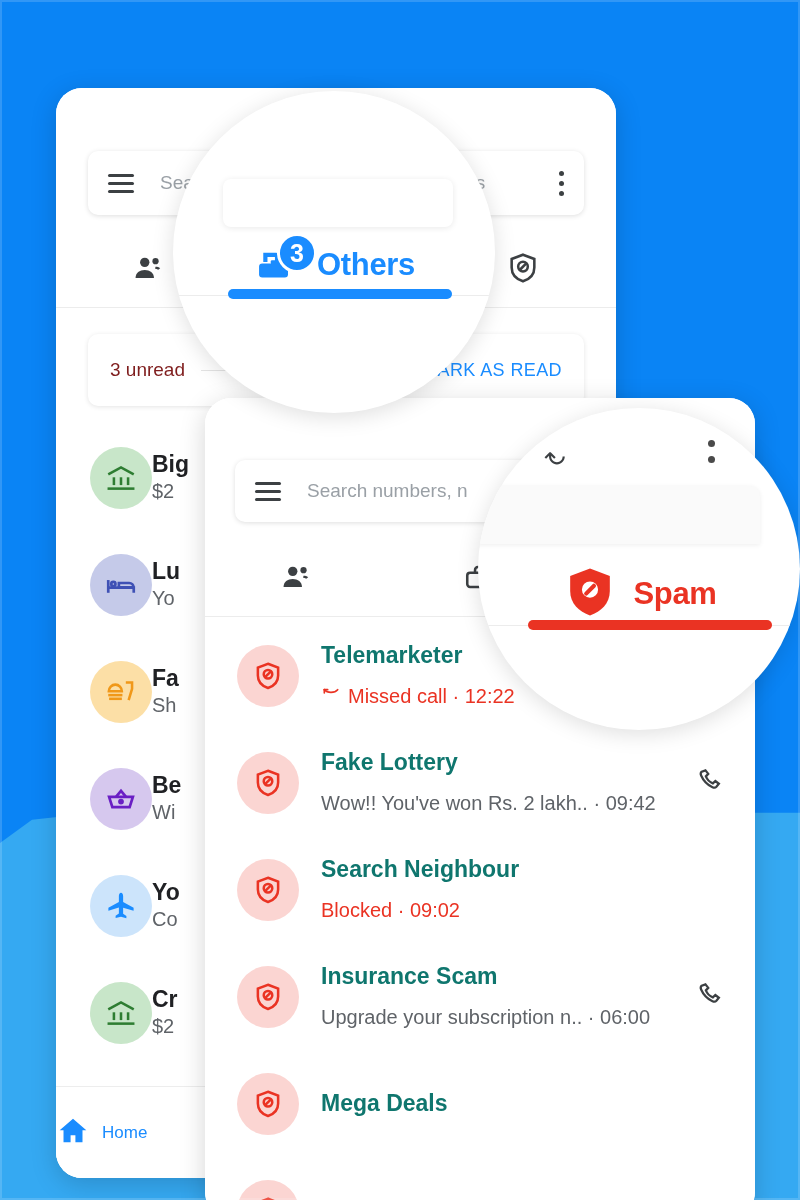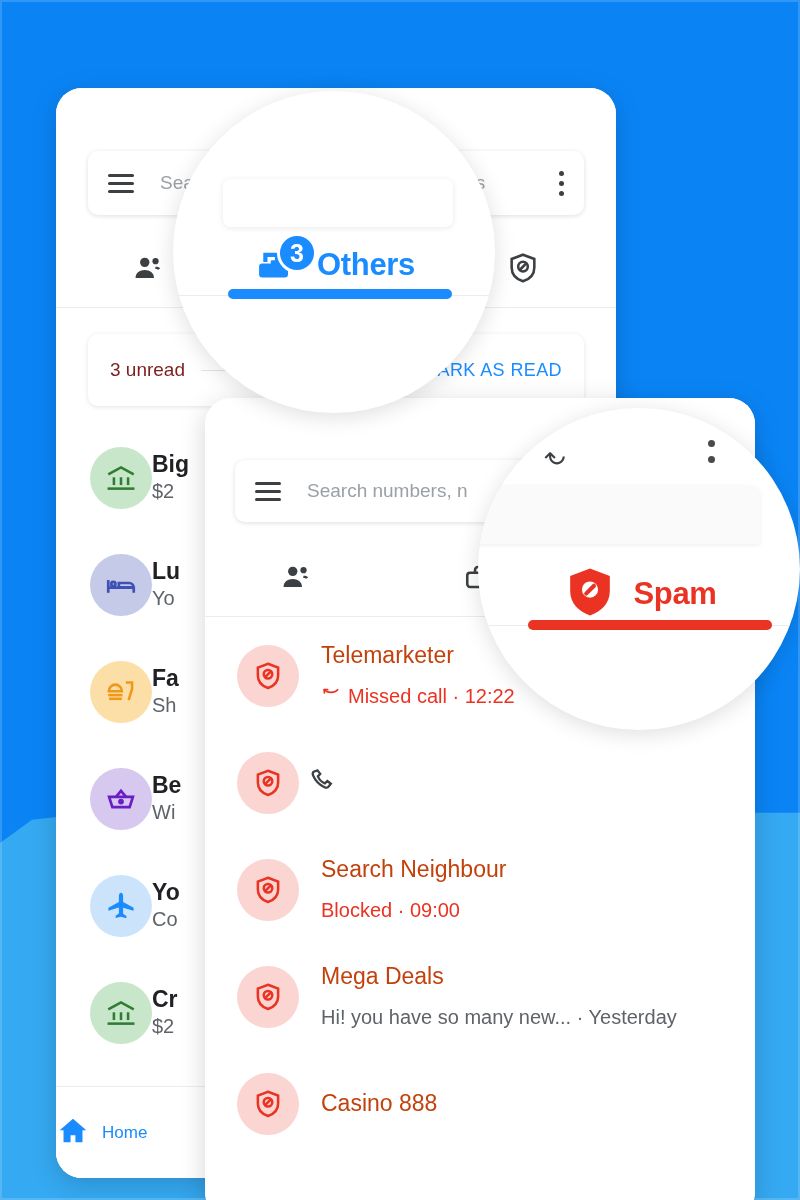--- a/index.html
+++ b/index.html
@@ -92,21 +92,21 @@
   #front-search { left:30px; top:62px; width:520px; height:62px; padding:0 20px; }
   #front-tabs { top:135px; }
   #front-list { position:absolute; left:0; right:0; top:224px; }
 
   .srow { height:107px; display:flex; align-items:center; padding:0 28px 0 32px; }
   .savatar {
     width:62px; height:62px; border-radius:50%; background:#fbd5d2;
     flex:0 0 auto; display:flex; align-items:center; justify-content:center;
   }
   .stext { margin-left:22px; flex:1 1 auto; min-width:0; }
-  .stitle { font-size:23px; font-weight:400; color:#c2410c; line-height:1.3; white-space:nowrap; }
+  .stitle { font-size:23px; font-weight:700; color:#0f766e; line-height:1.3; white-space:nowrap; }
   .ssub { font-size:20px; color:#5f6368; line-height:1.4; margin-top:11px; white-space:nowrap; display:flex; align-items:center; gap:7px; }
   .ssub.danger { color:#ea3323; }
   .callicon { flex:0 0 auto; margin-left:10px; }
 
   
   .lens {
     position:absolute; border-radius:50%; background:#fff;
     box-shadow:0 4px 22px rgba(0,0,0,0.13);
     overflow:hidden;
   }
@@ -403,53 +403,74 @@
       </div>
 
       <div class="srow">
         <span class="savatar">
           <svg width="32" height="32" viewBox="0 0 24 24" fill="none" stroke="#ea3323" stroke-width="1.9">
             <path d="M12 2.8 19.6 5.7v5.9c0 4.8-3.4 8-7.6 9.4-4.2-1.4-7.6-4.6-7.6-9.4V5.7z"></path>
             <circle cx="12" cy="10.7" r="3.2"></circle>
               <line x1="9.8" y1="12.9" x2="14.2" y2="8.5"></line>
           </svg>
         </span>
+        <span class="stext">
+          <span class="stitle">Fake Lottery</span>
+          <span class="ssub">Wow!! You've won Rs. 2 lakh.. · 09:42</span>
+        </span>
         <span class="callicon">
           <svg width="30" height="30" viewBox="0 0 24 24" fill="none" stroke="#3c4043" stroke-width="1.8" stroke-linecap="round">
             <path d="M6.8 3.5 9 6.3l-1.9 2c.9 2.3 3.3 4.7 5.6 5.6l2-1.9 2.8 2.2-2 2.4c-.8.9-2 .9-3.1.4C8.8 15.3 5 11.5 3.3 7.6c-.5-1.1-.4-2.3.5-3.1z"></path>
           </svg>
         </span>
       </div>
 
       <div class="srow">
         <span class="savatar">
           <svg width="32" height="32" viewBox="0 0 24 24" fill="none" stroke="#ea3323" stroke-width="1.9">
             <path d="M12 2.8 19.6 5.7v5.9c0 4.8-3.4 8-7.6 9.4-4.2-1.4-7.6-4.6-7.6-9.4V5.7z"></path>
             <circle cx="12" cy="10.7" r="3.2"></circle>
               <line x1="9.8" y1="12.9" x2="14.2" y2="8.5"></line>
           </svg>
         </span>
         <span class="stext">
           <span class="stitle">Search Neighbour</span>
-          <span class="ssub danger">Blocked · 09:00</span>
-        </span>
-      </div>
-
+          <span class="ssub danger">Blocked · 09:02</span>
+        </span>
+      </div>
 
       <div class="srow">
         <span class="savatar">
           <svg width="32" height="32" viewBox="0 0 24 24" fill="none" stroke="#ea3323" stroke-width="1.9">
             <path d="M12 2.8 19.6 5.7v5.9c0 4.8-3.4 8-7.6 9.4-4.2-1.4-7.6-4.6-7.6-9.4V5.7z"></path>
             <circle cx="12" cy="10.7" r="3.2"></circle>
               <line x1="9.8" y1="12.9" x2="14.2" y2="8.5"></line>
           </svg>
         </span>
         <span class="stext">
+          <span class="stitle">Insurance Scam</span>
+          <span class="ssub">Upgrade your subscription n.. · 06:00</span>
+        </span>
+        <span class="callicon">
+          <svg width="30" height="30" viewBox="0 0 24 24" fill="none" stroke="#3c4043" stroke-width="1.8" stroke-linecap="round">
+            <path d="M6.8 3.5 9 6.3l-1.9 2c.9 2.3 3.3 4.7 5.6 5.6l2-1.9 2.8 2.2-2 2.4c-.8.9-2 .9-3.1.4C8.8 15.3 5 11.5 3.3 7.6c-.5-1.1-.4-2.3.5-3.1z"></path>
+          </svg>
+        </span>
+      </div>
+
+      <div class="srow">
+        <span class="savatar">
+          <svg width="32" height="32" viewBox="0 0 24 24" fill="none" stroke="#ea3323" stroke-width="1.9">
+            <path d="M12 2.8 19.6 5.7v5.9c0 4.8-3.4 8-7.6 9.4-4.2-1.4-7.6-4.6-7.6-9.4V5.7z"></path>
+            <circle cx="12" cy="10.7" r="3.2"></circle>
+              <line x1="9.8" y1="12.9" x2="14.2" y2="8.5"></line>
+          </svg>
+        </span>
+        <span class="stext">
           <span class="stitle">Mega Deals</span>
-          <span class="ssub">Hi! you have so many new... · Yesterday</span>
         </span>
       </div>
 
       <div class="srow">
         <span class="savatar">
           <svg width="32" height="32" viewBox="0 0 24 24" fill="none" stroke="#ea3323" stroke-width="1.9">
             <path d="M12 2.8 19.6 5.7v5.9c0 4.8-3.4 8-7.6 9.4-4.2-1.4-7.6-4.6-7.6-9.4V5.7z"></path>
             <circle cx="12" cy="10.7" r="3.2"></circle>
               <line x1="9.8" y1="12.9" x2="14.2" y2="8.5"></line>
           </svg>

